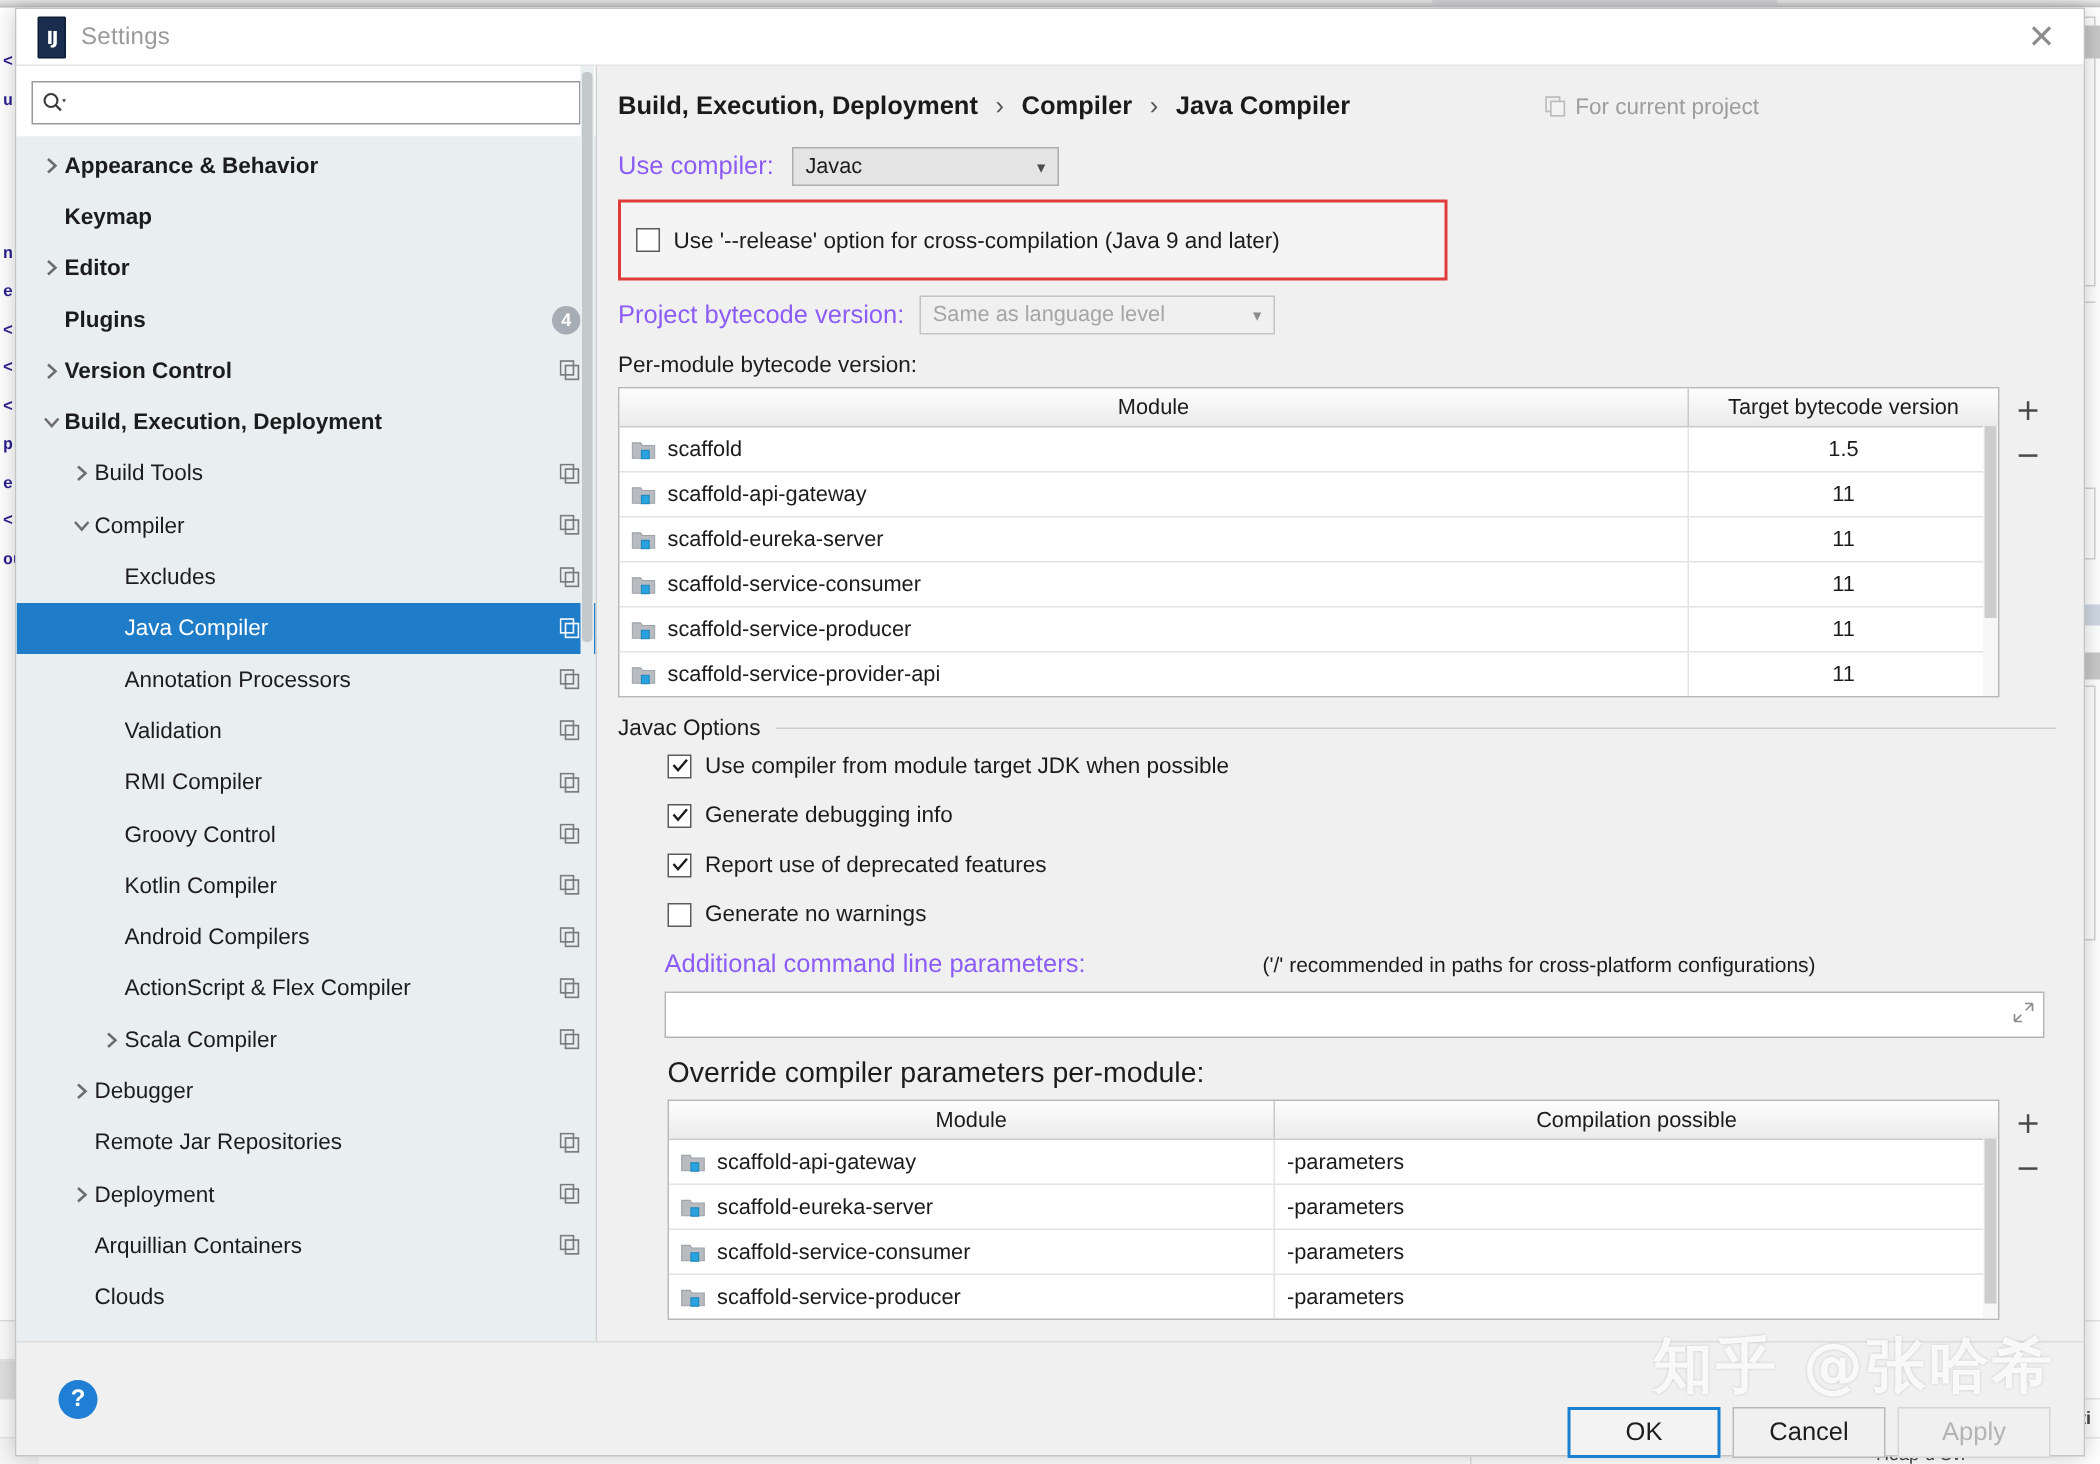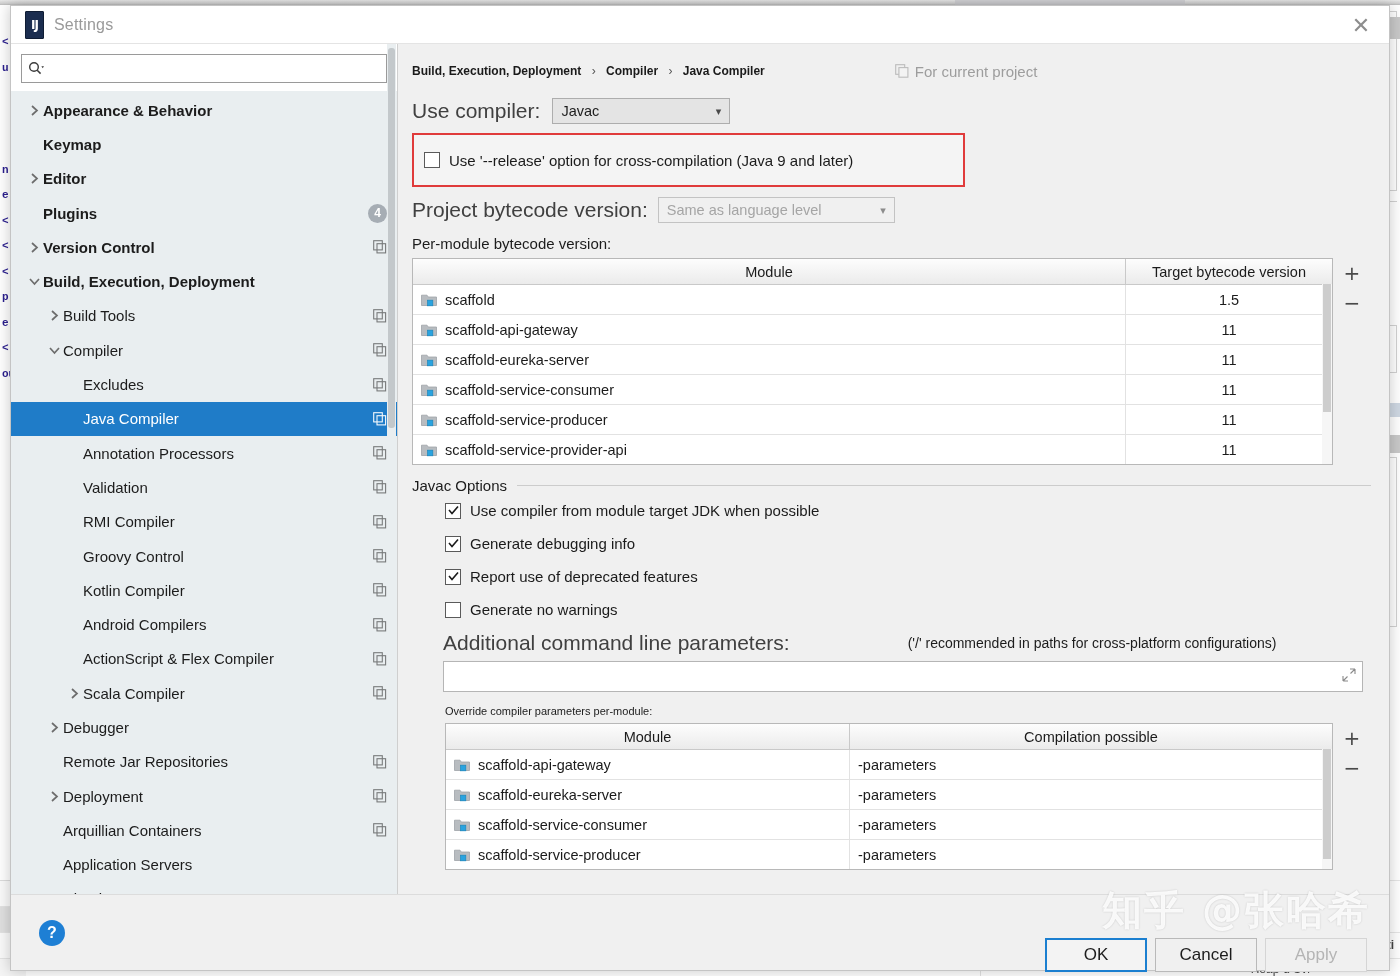--- a/index.html
+++ b/index.html
@@ -140,31 +140,31 @@
     position: absolute; left: 1px; width: 7px; background: #c3c8cb; border-radius: 3px;
   }
 
   
   #content {
     flex: 1 1 auto; background: #f0f0f0; position: relative;
     padding: 14px 18px 0 14px; min-width: 0; overflow: hidden;
   }
   #breadcrumb-row { display: flex; align-items: center; height: 26px; }
   #breadcrumb {
-    font-size: 12px; font-weight: bold; color: #1a1a1a; white-space: nowrap;
+    font-size: 17px; font-weight: bold; color: #1a1a1a; white-space: nowrap;
   }
   #breadcrumb .sep { font-weight: normal; color: #555; padding: 0 7px; }
   #for-project {
     margin-left: 130px; display: flex; align-items: center;
     font-size: 15px; color: #9d9d9d; white-space: nowrap;
   }
   #for-project .copy-ic { opacity: .6; margin-left: 0; margin-right: 6px; }
 
   .row { display: flex; align-items: center; }
-  .fld-label { font-size: 21px; color: #404040; white-space: nowrap; }
+  .fld-label { font-size: 17px; color: #8b5cf6; white-space: nowrap; }
 
   #use-compiler-row { margin-top: 14px; height: 26px; }
   #compiler-select {
     margin-left: 12px; width: 178px; height: 26px;
     border: 1px solid #adadad; background: #e4e4e4;
     display: flex; align-items: center; padding: 0 8px;
     font-size: 14.5px; color: #1c1c1c; position: relative; cursor: pointer;
   }
   #compiler-select .chev { margin-left: auto; color: #4a4a4a; font-size: 11px; }
 
@@ -235,21 +235,21 @@
   #addl-row { display: flex; align-items: center; margin-left: 31px; margin-top: 4px; height: 26px; }
   #addl-hint { margin-left: 118px; font-size: 14px; color: #1c1c1c; white-space: nowrap; }
   #addl-input {
     margin-left: 31px; margin-top: 5px; height: 31px; margin-right: 8px;
     border: 1px solid #b5b5b5; background: #fff; position: relative;
   }
   #addl-expand {
     position: absolute; right: 6px; top: 6px; width: 14px; height: 16px;
     color: #777; font-size: 13px;
   }
-  #override-label { font-size: 11px; color: #1c1c1c; margin-top: 13px; margin-bottom: 6px; margin-left: 33px; }
+  #override-label { font-size: 19px; color: #1c1c1c; margin-top: 13px; margin-bottom: 6px; margin-left: 33px; }
   #override-tbl-wrap { margin-left: 33px; }
 
   
   #footer {
     height: 76px; flex: 0 0 76px; background: #f0f0f0;
     border-top: 1px solid #dcdcdc; position: relative;
     display: flex; align-items: center; padding: 0 22px;
   }
   #help-btn {
     width: 26px; height: 26px; border-radius: 50%; background: #1e7fd4;
@@ -533,24 +533,20 @@
                 <rect x="4" y="3.7" width="8.6" height="9.2" fill="none" stroke="currentColor" stroke-width="1.1"></rect>
               </svg></span>
           </div>
           <div class="tree-row" style="padding-left: 34px;">
             <span class="arrow"></span>
             <span class="lbl">Arquillian Containers</span>
             <span class="copy-ic"><svg width="14" height="14" viewBox="0 0 14 14">
                 <rect x="0.7" y="0.7" width="8.6" height="9.2" fill="none" stroke="currentColor" stroke-width="1.1"></rect>
                 <rect x="4" y="3.7" width="8.6" height="9.2" fill="none" stroke="currentColor" stroke-width="1.1"></rect>
               </svg></span>
-          </div>
-          <div class="tree-row" style="padding-left: 34px;">
-            <span class="arrow"></span>
-            <span class="lbl">Application Servers</span>
           </div>
           <div class="tree-row" style="padding-left: 34px;">
             <span class="arrow"></span>
             <span class="lbl">Clouds</span>
           </div>
         </div>
       <div id="tree-scroll">
         <div class="thumb" style="top:4px;height:380px;"></div>
       </div>
     </div>

